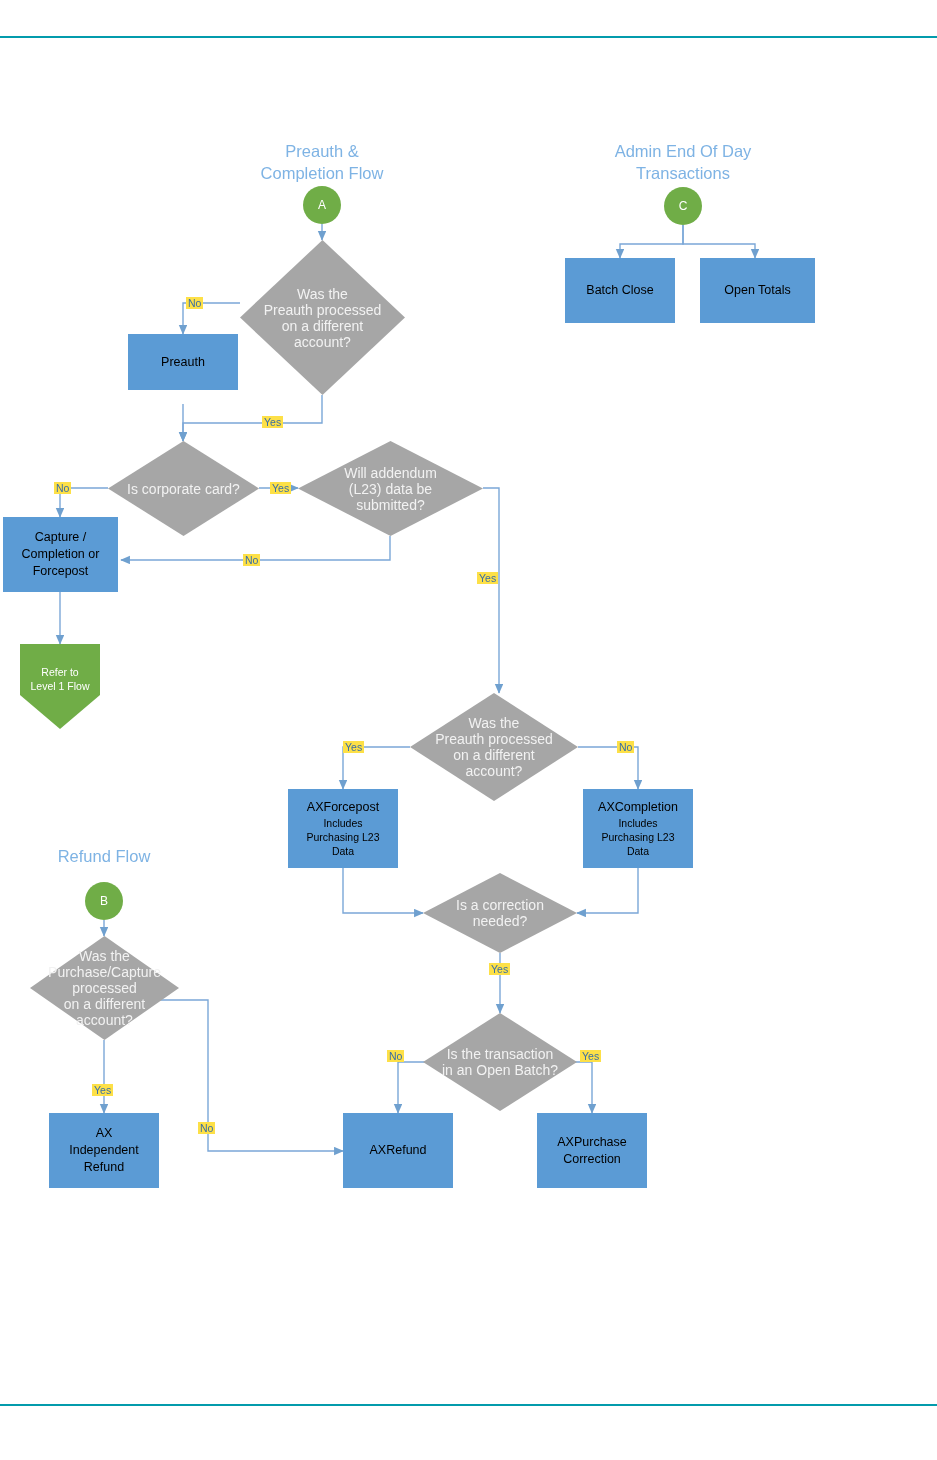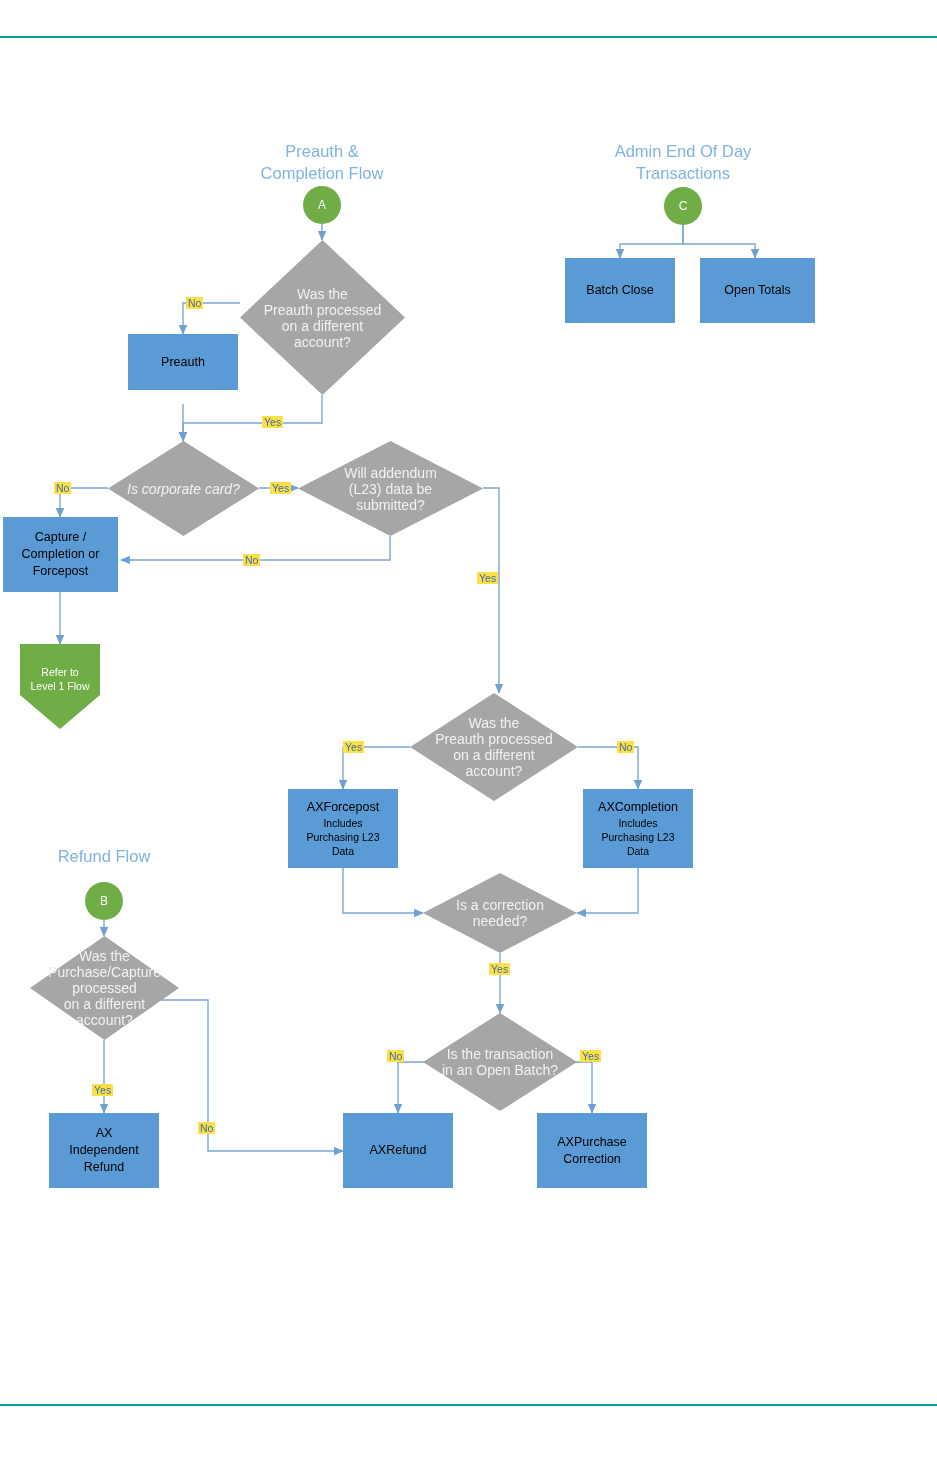--- a/index.html
+++ b/index.html
@@ -205,21 +205,21 @@
     </div>
   </div>
 
   <div class="elabel" style="left:186px; top:297px;">No</div>
   <div class="elabel" style="left:262px; top:416px;">Yes</div>
 
   <div class="node process" style="left:128px; top:334px; width:110px; height:56px;">
     <span>Preauth</span>
   </div>
 
-  <div class="node decision" style="left:108px; top:441px; width:151px; height:95px;font-style:italic;">
+  <div class="node decision" style="left:108px; top:441px; width:151px; height:95px;">
     <div class="dia"></div>
     <div class="dtxt">
       <div>Is corporate card?</div>
     </div>
   </div>
 
   <div class="elabel" style="left:54px; top:482px;">No</div>
   <div class="elabel" style="left:270px; top:482px;">Yes</div>
 
   <div class="node decision" style="left:298px; top:441px; width:185px; height:95px;">

